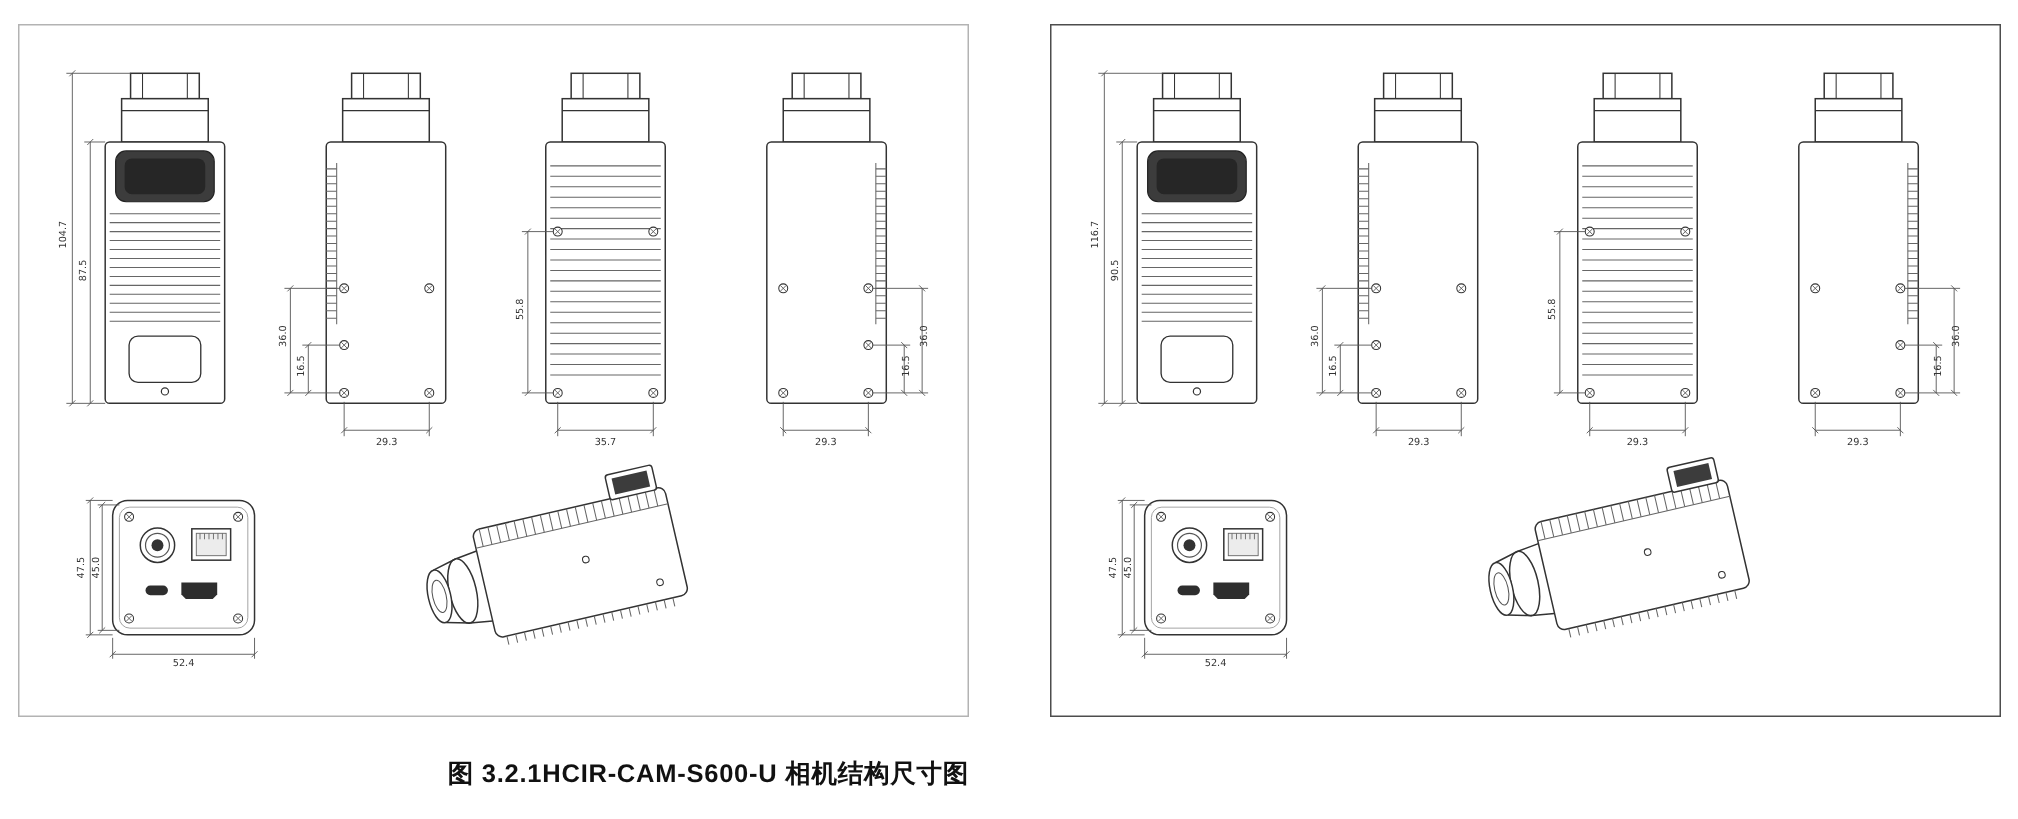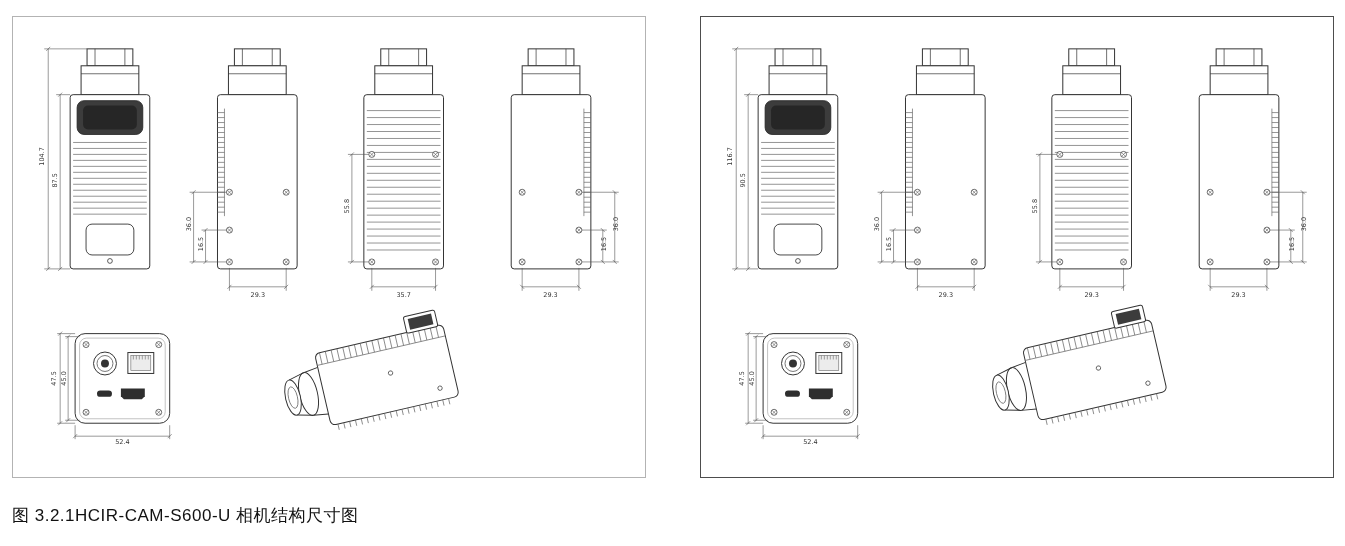--- a/index.html
+++ b/index.html
@@ -7,21 +7,21 @@
   body {
     width:1345px; height:546px; overflow:hidden;
     font-family:"Liberation Sans", sans-serif;
   }
   .page { display:flex; gap:54px; padding:16px 10px 0 12px; }
   .figure { display:flex; flex-direction:column; width:634px; }
   .panel { width:634px; height:462px; background:#fff; border:1px solid #b3b3b3; }
   .panel--a { border-color:#4d4d4d; }
   .panel svg { width:100%; height:100%; display:block; }
   .caption {
-    text-align:left; font-weight:normal; font-size:17px; color:#111;
+    text-align:right; font-weight:bold; font-size:17px; color:#111;
     margin-top:26px; letter-spacing:.5px; white-space:nowrap;
   }
   .dim {
     font-size:6.5px; fill:#333; text-anchor:middle;
     font-family:"DejaVu Sans", sans-serif;
   }
 </style>
 </head>
 <body>
 

